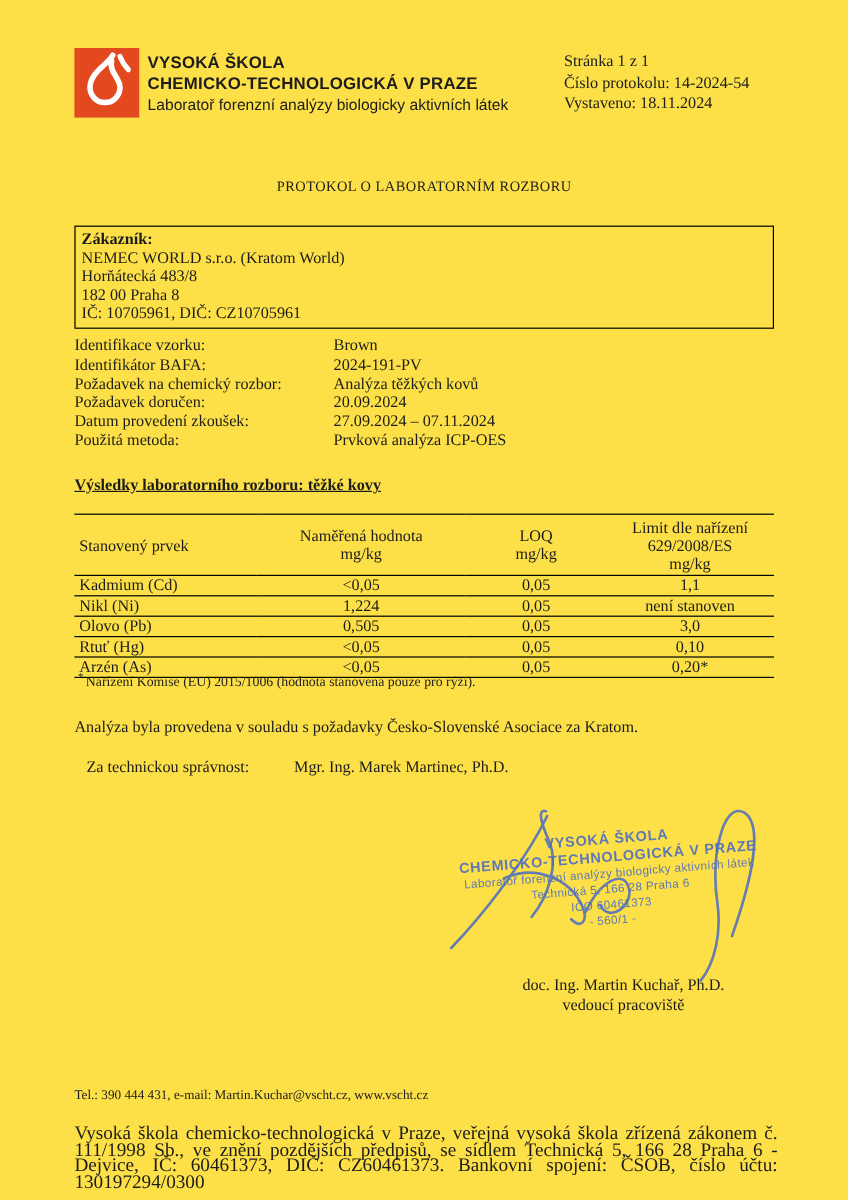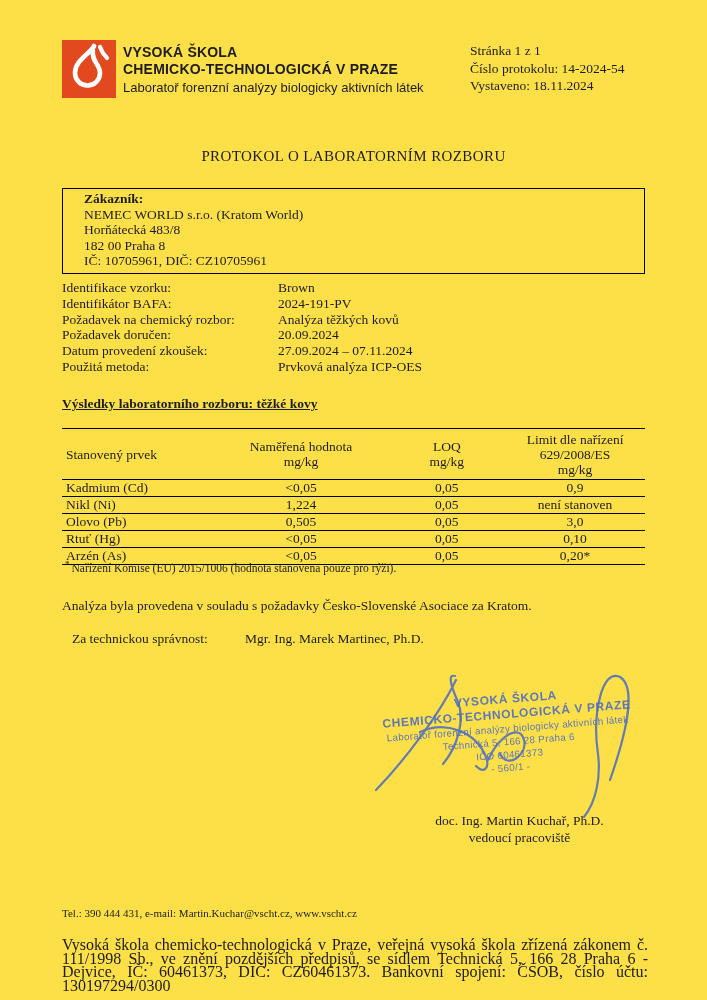--- a/index.html
+++ b/index.html
@@ -28,28 +28,28 @@
   .org-line-bold { font-weight: bold; font-size: 14px; letter-spacing: 0.2px; }
   .org-line-sub  { font-size: 13px; margin-top: 1px; }
   .header-meta {
     position: absolute; left: 470px; top: 42px;
     font-size: 13.5px; line-height: 17.5px;
   }
 
   
   .doc-title {
     position: absolute; left: 0; top: 148px; width: 707px;
-    text-align: center; font-size: 15px; letter-spacing: 0.4px;
+    text-align: center; font-size: 12px; letter-spacing: 0.4px;
   }
 
   
   .customer-box {
     position: absolute; left: 62px; top: 188px; width: 583px;
     border: 1px solid #000; box-sizing: border-box;
-    padding: 2px 7px 4px 21px;
+    padding: 2px 7px 4px 5px;
     font-size: 13.5px; line-height: 15.6px;
   }
   .customer-box .bold { font-weight: bold; }
 
   
   .sample-section {
     position: absolute; left: 62px; top: 280px; width: 583px;
     font-size: 13.5px; line-height: 15.8px;
   }
   .sample-row { display: flex; }
@@ -199,21 +199,21 @@
           <div>629/2008/ES</div>
           <div>mg/kg</div>
         </th>
       </tr>
     </thead>
     <tbody>
       <tr>
         <td class="c1">Kadmium (Cd)</td>
         <td class="c2">&lt;0,05</td>
         <td class="c3">0,05</td>
-        <td class="c4">0,9</td>
+        <td class="c4">1,1</td>
       </tr>
       <tr>
         <td class="c1">Nikl (Ni)</td>
         <td class="c2">1,224</td>
         <td class="c3">0,05</td>
         <td class="c4">není stanoven</td>
       </tr>
       <tr>
         <td class="c1">Olovo (Pb)</td>
         <td class="c2">0,505</td>

